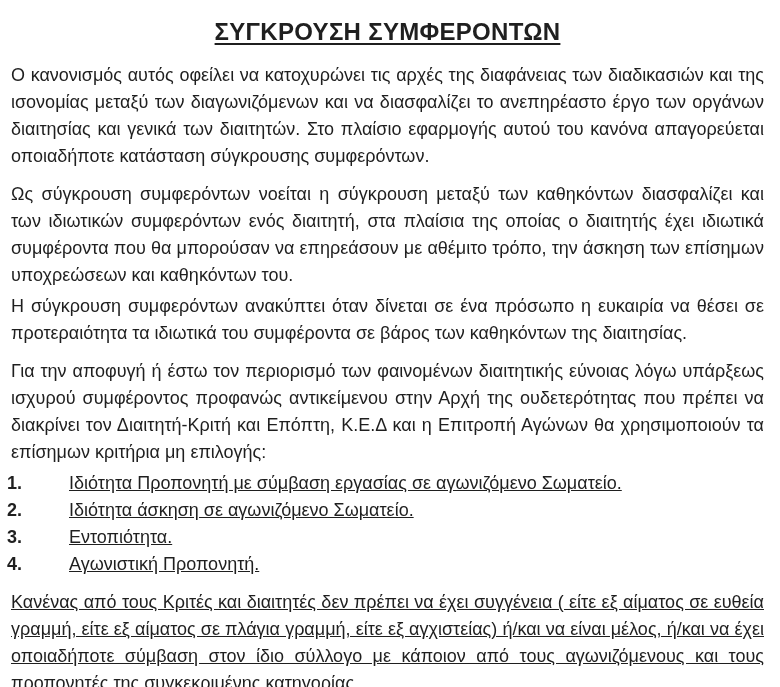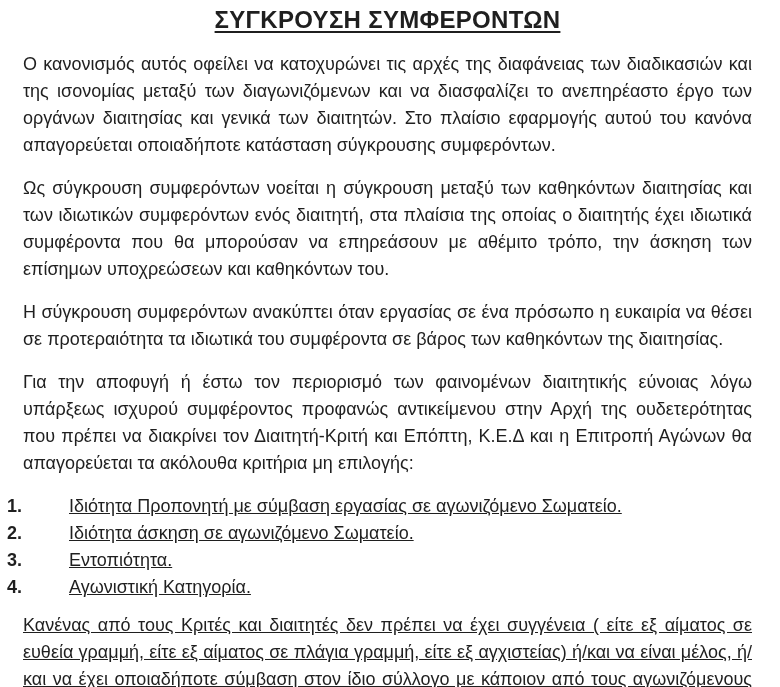--- a/index.html
+++ b/index.html
@@ -9,40 +9,40 @@
   }
   body {
     width: 780px;
     height: 687px;
     overflow: hidden;
   }
   .page {
     box-sizing: border-box;
     width: 780px;
     height: 687px;
-    padding: 5px 12px 0 7px;
+    padding: 17px 12px 0 7px;
     font-family: "Liberation Sans", "DejaVu Sans", sans-serif;
     font-size: 18px;
     line-height: 27px;
     color: #1f1f1f;
     background: #ffffff;
   }
   .title {
     font-size: 24px;
     line-height: 30px;
     font-weight: bold;
     text-align: center;
     text-decoration: underline;
     text-decoration-thickness: 2px;
     text-underline-offset: 3px;
     letter-spacing: 0.3px;
     margin: 0 0 15px 0;
   }
   .para {
-    margin: 16px;
+    margin: 4px;
     text-align: justify;
   }
   .gap-below {
     margin-bottom: 11px;
   }
   .gap-above {
     margin-top: 11px;
     text-decoration: underline;
   }
   .criteria-list {
@@ -67,40 +67,40 @@
 </head>
 <body>
 
 <div class="page">
 
   <h1 class="title">ΣΥΓΚΡΟΥΣΗ ΣΥΜΦΕΡΟΝΤΩΝ</h1>
 
   <p class="para gap-below">Ο κανονισμός αυτός οφείλει να κατοχυρώνει τις αρχές της διαφάνειας των διαδικασιών και της ισονομίας μεταξύ των διαγωνιζόμενων και να διασφαλίζει το ανεπηρέαστο έργο των οργάνων διαιτησίας και γενικά των διαιτητών. Στο πλαίσιο εφαρμογής αυτού του κανόνα απαγορεύεται οποιαδήποτε κατάσταση σύγκρουσης συμφερόντων.</p>
 
   <div class="para-group gap-below">
-    <p class="para">Ως σύγκρουση συμφερόντων νοείται η σύγκρουση μεταξύ των καθηκόντων διαιτησίας και των ιδιωτικών συμφερόντων ενός διαιτητή, στα πλαίσια της οποίας ο διαιτητής έχει ιδιωτικά συμφέροντα που θα μπορούσαν να επηρεάσουν με αθέμιτο τρόπο, την άσκηση των επίσημων υποχρεώσεων και καθηκόντων του.</p>
-    <p class="para">Η σύγκρουση συμφερόντων ανακύπτει όταν εργασίας σε ένα πρόσωπο η ευκαιρία να θέσει σε προτεραιότητα τα ιδιωτικά του συμφέροντα σε βάρος των καθηκόντων της διαιτησίας.</p>
+    <p class="para">Ως σύγκρουση συμφερόντων νοείται η σύγκρουση μεταξύ των καθηκόντων διασφαλίζει και των ιδιωτικών συμφερόντων ενός διαιτητή, στα πλαίσια της οποίας ο διαιτητής έχει ιδιωτικά συμφέροντα που θα μπορούσαν να επηρεάσουν με αθέμιτο τρόπο, την άσκηση των επίσημων υποχρεώσεων και καθηκόντων του.</p>
+    <p class="para">Η σύγκρουση συμφερόντων ανακύπτει όταν δίνεται σε ένα πρόσωπο η ευκαιρία να θέσει σε προτεραιότητα τα ιδιωτικά του συμφέροντα σε βάρος των καθηκόντων της διαιτησίας.</p>
   </div>
 
-  <p class="para">Για την αποφυγή ή έστω τον περιορισμό των φαινομένων διαιτητικής εύνοιας λόγω υπάρξεως ισχυρού συμφέροντος προφανώς αντικείμενου στην Αρχή της ουδετερότητας που πρέπει να διακρίνει τον Διαιτητή-Κριτή και Επόπτη, Κ.Ε.Δ και η Επιτροπή Αγώνων θα απαγορεύεται τα ακόλουθα κριτήρια μη επιλογής:</p>
+  <p class="para">Για την αποφυγή ή έστω τον περιορισμό των φαινομένων διαιτητικής εύνοιας λόγω υπάρξεως ισχυρού συμφέροντος προφανώς αντικείμενου στην Αρχή της ουδετερότητας που πρέπει να διακρίνει τον Διαιτητή-Κριτή και Επόπτη, Κ.Ε.Δ και η Επιτροπή Αγώνων θα χρησιμοποιούν τα επίσημων κριτήρια μη επιλογής:</p>
 
   <ol class="criteria-list">
     <li class="criteria-item">
       <span class="num">1.</span>
       <span class="item-text">Ιδιότητα Προπονητή με σύμβαση εργασίας σε αγωνιζόμενο Σωματείο.</span>
     </li>
     <li class="criteria-item">
       <span class="num">2.</span>
       <span class="item-text">Ιδιότητα άσκηση σε αγωνιζόμενο Σωματείο.</span>
     </li>
     <li class="criteria-item">
       <span class="num">3.</span>
       <span class="item-text">Εντοπιότητα.</span>
     </li>
     <li class="criteria-item">
       <span class="num">4.</span>
-      <span class="item-text">Αγωνιστική Κατηγορία.</span>
+      <span class="item-text">Αγωνιστική Προπονητή.</span>
     </li>
   </ol>
 
   <p class="para gap-above">Κανένας από τους Κριτές και διαιτητές δεν πρέπει να έχει συγγένεια ( είτε εξ αίματος σε ευθεία γραμμή, είτε εξ αίματος σε πλάγια γραμμή, είτε εξ αγχιστείας) ή/και να είναι μέλος, ή/και να έχει οποιαδήποτε σύμβαση στον ίδιο σύλλογο με κάποιον από τους αγωνιζόμενους και τους προπονητές της συγκεκριμένης κατηγορίας.</p>
 
 </div>
 
 </body></html>

